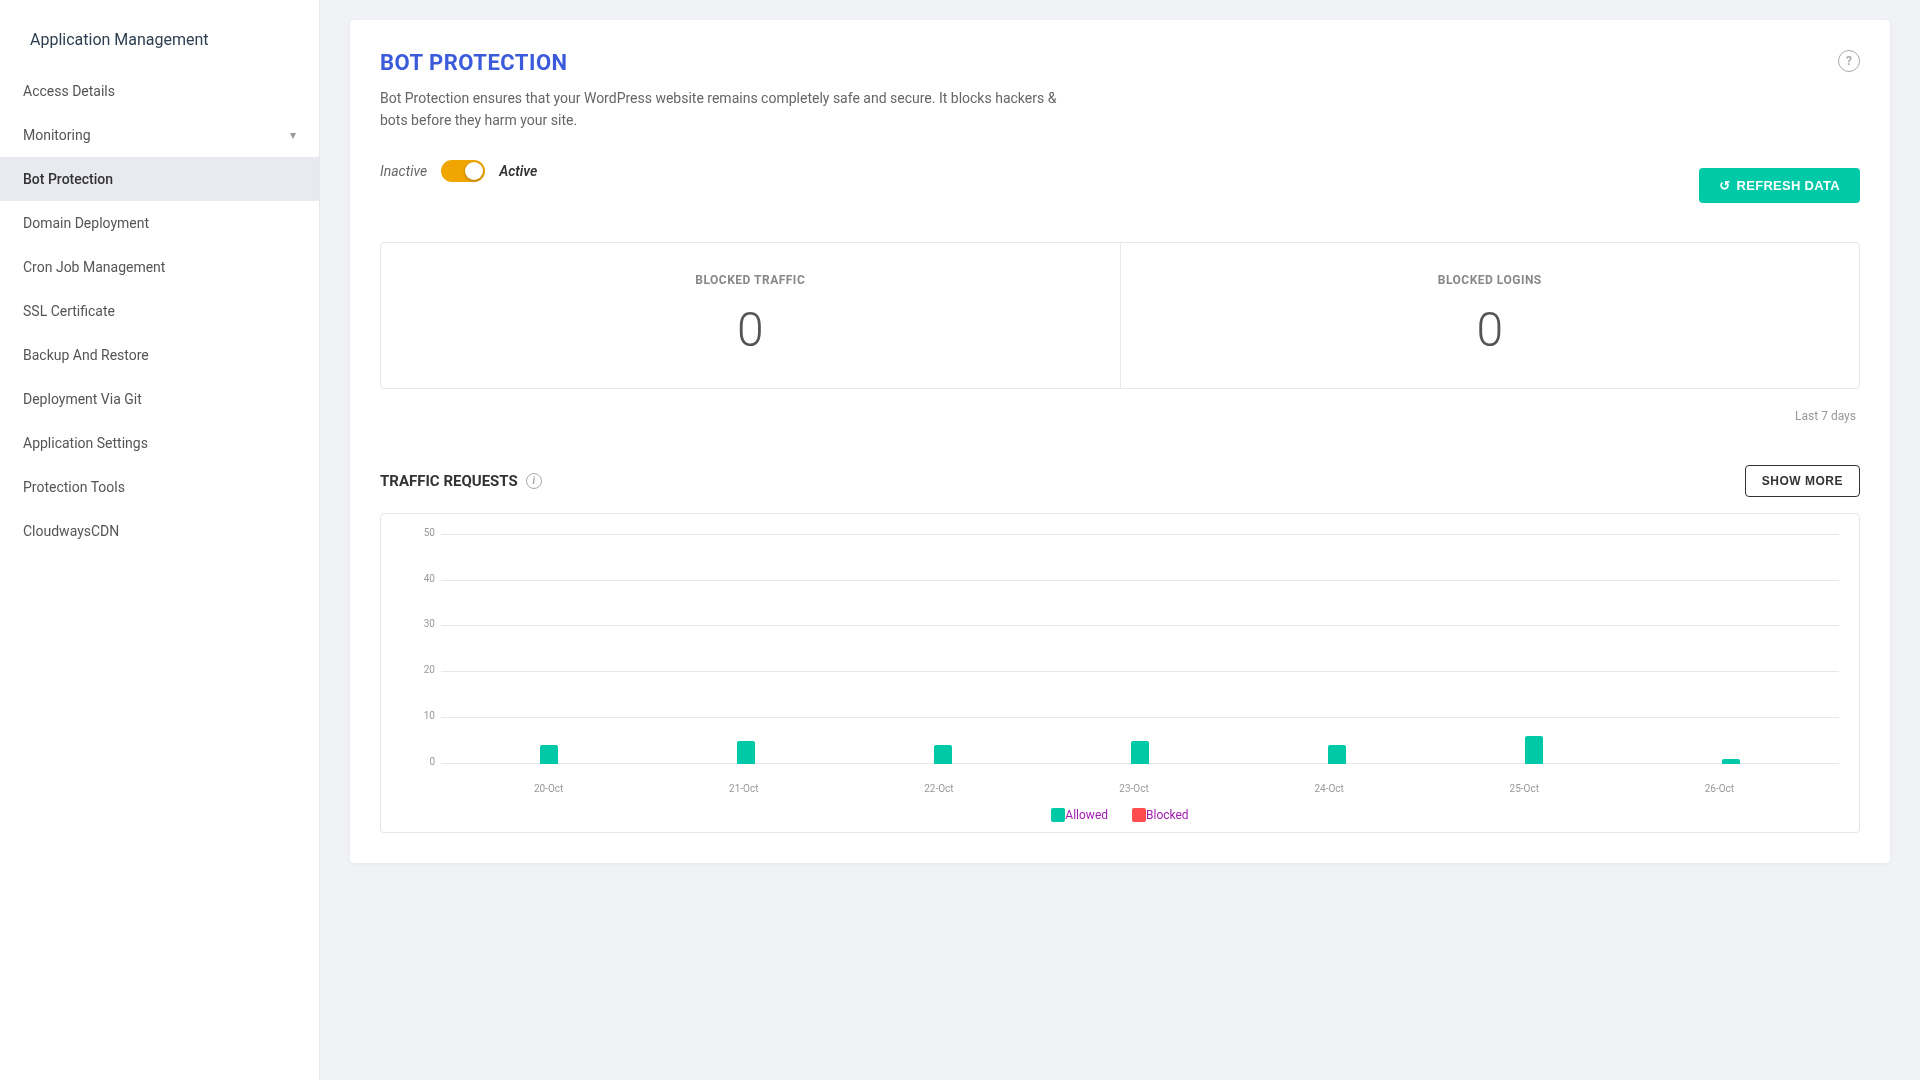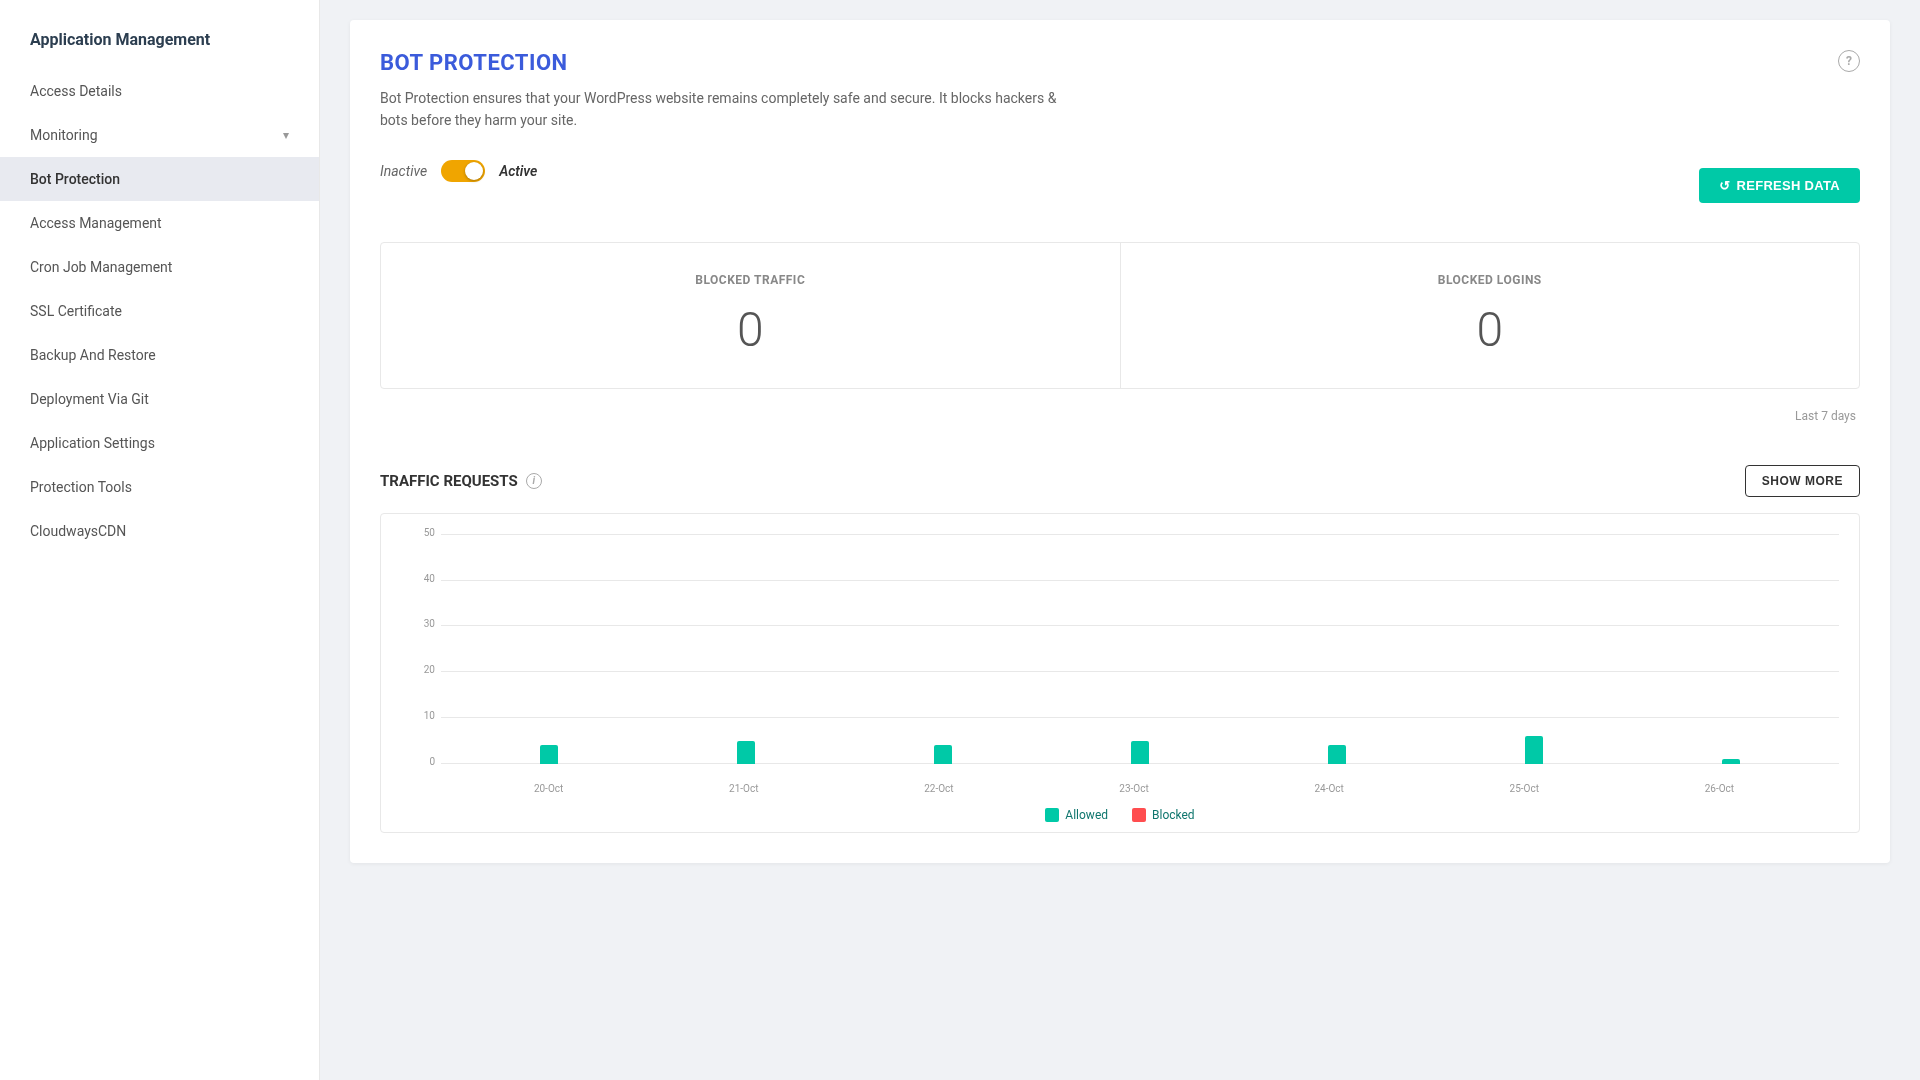--- a/index.html
+++ b/index.html
@@ -14,29 +14,29 @@
     
     .sidebar {
       width: 320px;
       min-width: 320px;
       background: #fff;
       padding: 30px 0;
       border-right: 1px solid #e8e8e8;
     }
     .sidebar-title {
       font-size: 16px;
-      font-weight: 700;
+      font-weight: 400;
       color: #2c3e50;
       padding: 0 26px 20px 30px;
     }
     .sidebar-item {
       display: flex;
       align-items: center;
       justify-content: space-between;
-      padding: 14px 30px;
+      padding: 14px 23px;
       cursor: pointer;
       color: #555;
       font-size: 14px;
       transition: background 0.2s;
     }
     .sidebar-item.active {
       background: #e8eaf0;
       color: #333;
       font-weight: 500;
     }
@@ -304,23 +304,22 @@
     
     .chart-legend {
       display: flex;
       justify-content: center;
       gap: 24px;
       margin-top: 14px;
     }
     .legend-item {
       display: flex;
       align-items: center;
-      gap: 6px;
       font-size: 12px;
-      color: #0f766e;
+      color: #a21caf;
     }
     .legend-dot {
       width: 14px;
       height: 14px;
       border-radius: 2px;
     }
     .legend-dot.allowed { background: #00c9a7; }
     .legend-dot.blocked { background: #ff4d4f; }
   </style>
 </head>
@@ -332,21 +331,21 @@
       <span>Access Details</span>
     </div>
     <div class="sidebar-item">
       <span>Monitoring</span>
       <span class="chevron-icon">▾</span>
     </div>
     <div class="sidebar-item active">
       <span>Bot Protection</span>
     </div>
     <div class="sidebar-item">
-      <span>Access Management</span>
+      <span>Domain Deployment</span>
     </div>
     <div class="sidebar-item">
       <span>Cron Job Management</span>
     </div>
     <div class="sidebar-item">
       <span>SSL Certificate</span>
     </div>
     <div class="sidebar-item">
       <span>Backup And Restore</span>
     </div>

